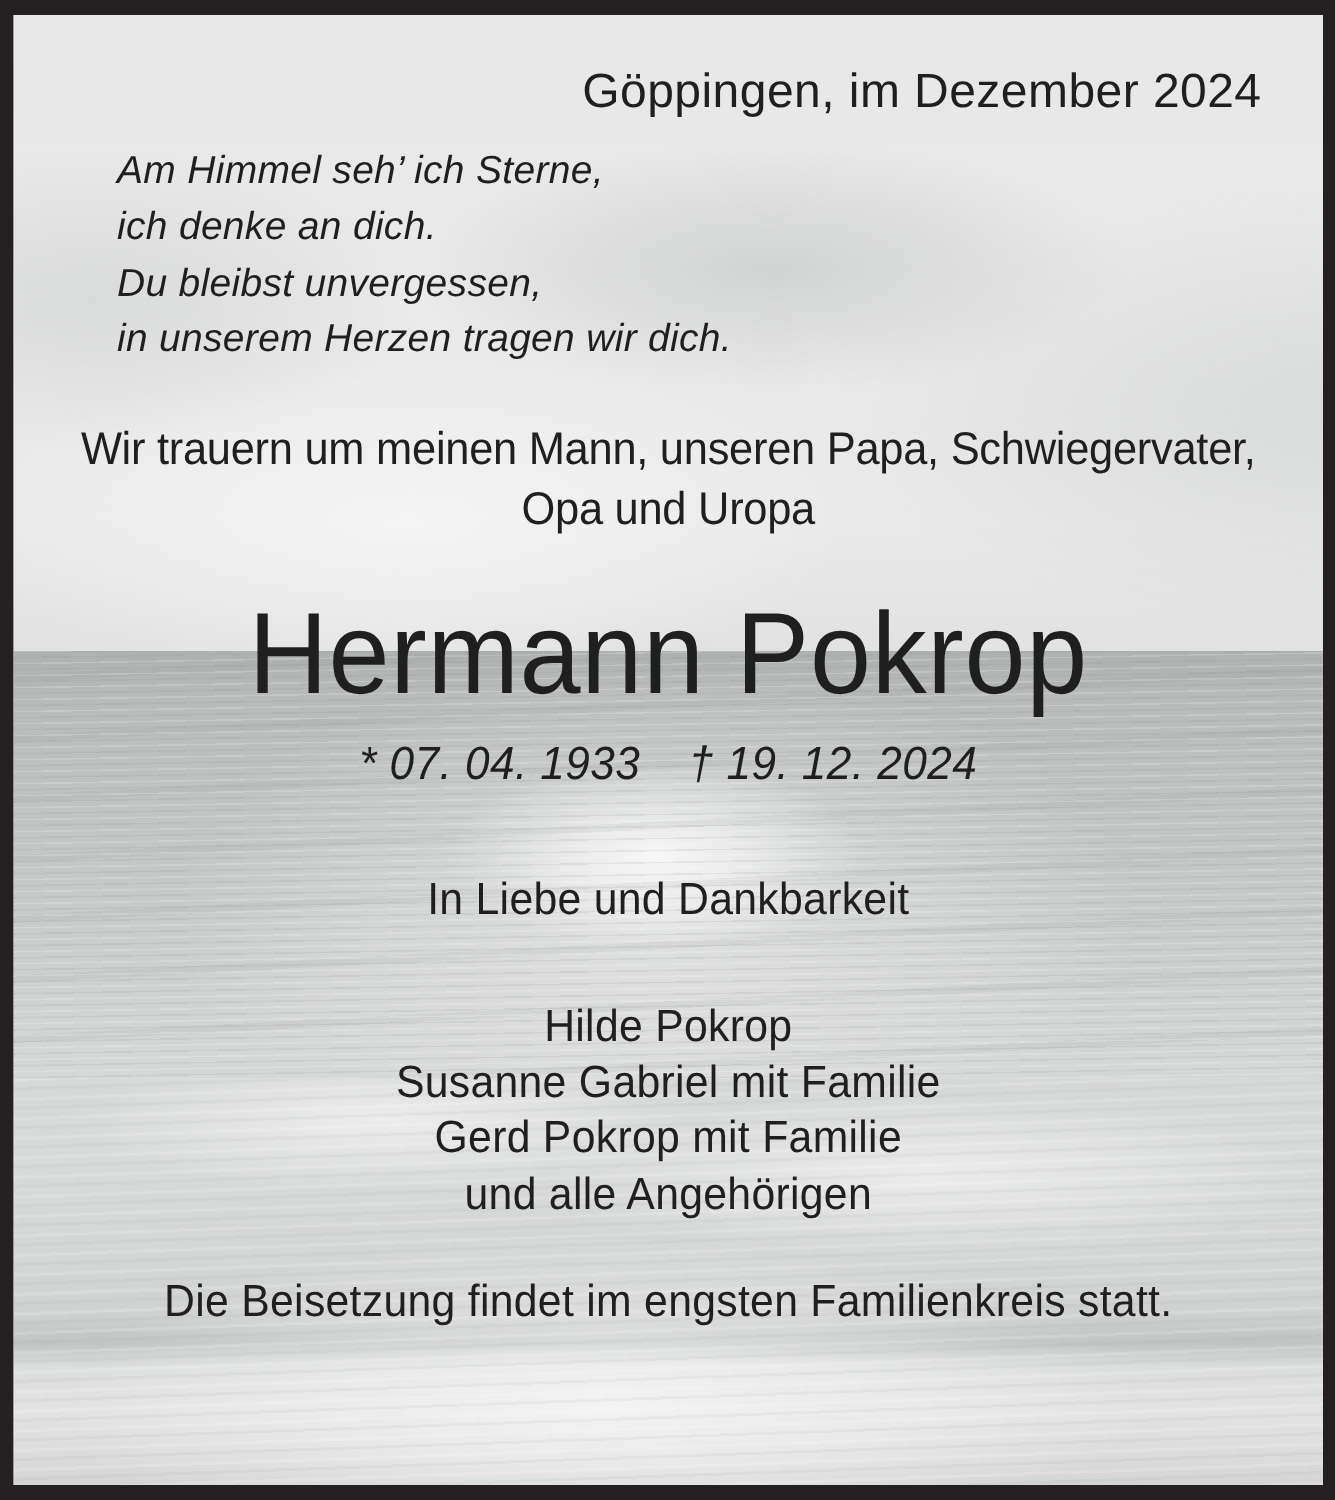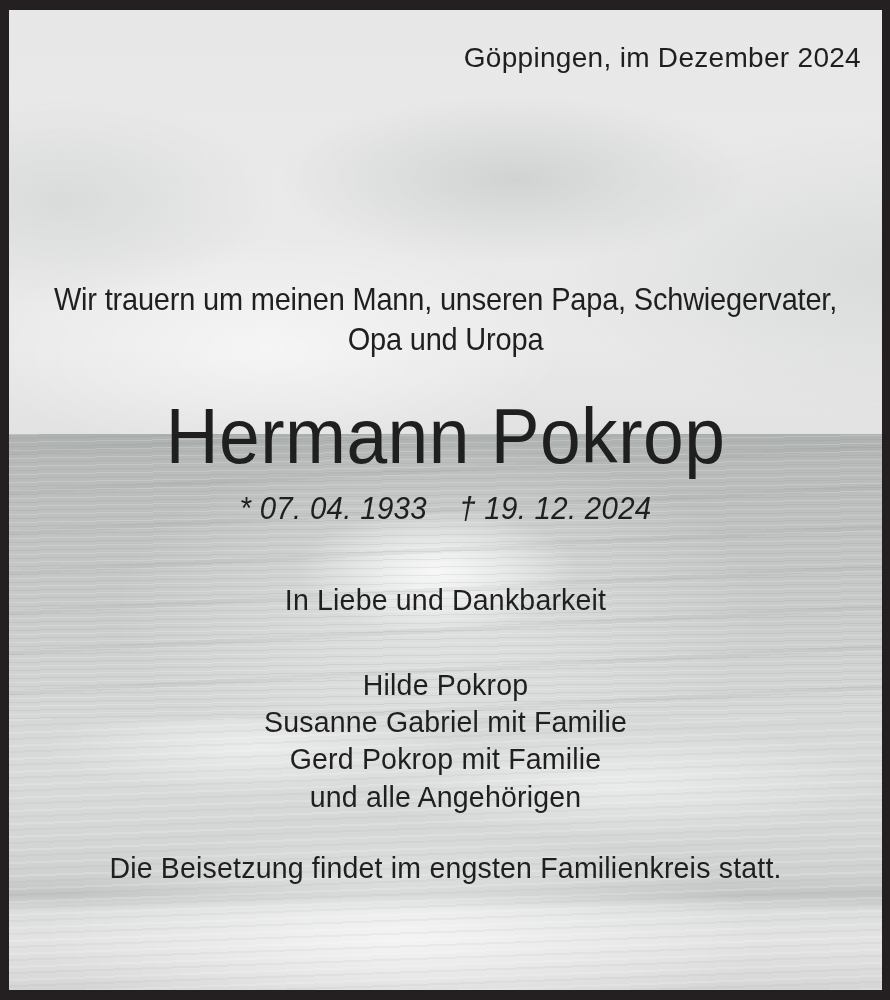--- a/index.html
+++ b/index.html
@@ -38,21 +38,21 @@
     background:
       repeating-linear-gradient(178deg, rgba(255,255,255,.16) 0 2px, rgba(0,0,0,0) 2px 6px, rgba(148,152,151,.09) 6px 8px, rgba(0,0,0,0) 8px 13px),
       radial-gradient(ellipse 300px 70px at 28% 10%, rgba(255,255,255,.5), rgba(255,255,255,0) 70%),
       radial-gradient(ellipse 360px 80px at 70% 24%, rgba(255,255,255,.45), rgba(255,255,255,0) 72%),
       radial-gradient(ellipse 480px 150px at 45% 80%, rgba(255,255,255,.6), rgba(255,255,255,0) 75%),
       linear-gradient(180deg,#d6d8d7 0%,#d9dbda 20%,#d4d6d5 45%,#cfd1d0 58%,#c1c4c3 65%,#dcdedd 71%,#e2e3e2 82%,#dadbda 94%,#d3d4d3 100%);
   }
   
   .txt{position:absolute;white-space:nowrap;}
   .center{left:0;width:100%;text-align:center;transform:scaleX(.95);}
-  .dateline{top:32px;right:21px;font-size:28px;letter-spacing:.3px;}
+  .dateline{top:32px;right:41px;font-size:32px;letter-spacing:.3px;}
   .poem{top:85px;left:69px;font-style:italic;font-size:26px;line-height:37.3px;letter-spacing:.2px;}
   .intro{top:269px;font-size:30.5px;line-height:40px;letter-spacing:-.2px;}
   .name{top:388px;margin:0;font-size:77px;font-weight:400;line-height:1;letter-spacing:.5px;}
   .dates{top:481px;font-style:italic;font-size:31px;letter-spacing:.3px;}
   .dates-gap{display:inline-block;width:34px;}
   .closing{top:573px;font-size:30px;letter-spacing:.2px;}
   .mourners{top:656px;font-size:30px;line-height:37.2px;letter-spacing:.2px;}
   .notice{top:841px;font-size:30px;letter-spacing:.2px;}
 </style>
 </head>
@@ -62,20 +62,26 @@
   <div class="ad">
 
     <div>
       <div class="layer sky"></div>
       <div class="layer sea"></div>
       <div class="layer shore"></div>
     </div>
 
     <div class="txt dateline">Göppingen, im Dezember 2024</div>
 
+    <div class="txt poem">
+      <div>Am Himmel seh’ ich Sterne,</div>
+      <div>ich denke an dich.</div>
+      <div>Du bleibst unvergessen,</div>
+      <div>in unserem Herzen tragen wir dich.</div>
+    </div>
 
     <div class="txt center intro">
       <div>Wir trauern um meinen Mann, unseren Papa, Schwiegervater,</div>
       <div>Opa und Uropa</div>
     </div>
 
     <h1 class="txt center name">Hermann Pokrop</h1>
 
     <div class="txt center dates">
       <span>* 07. 04. 1933</span><span class="dates-gap"></span><span>† 19. 12. 2024</span>

